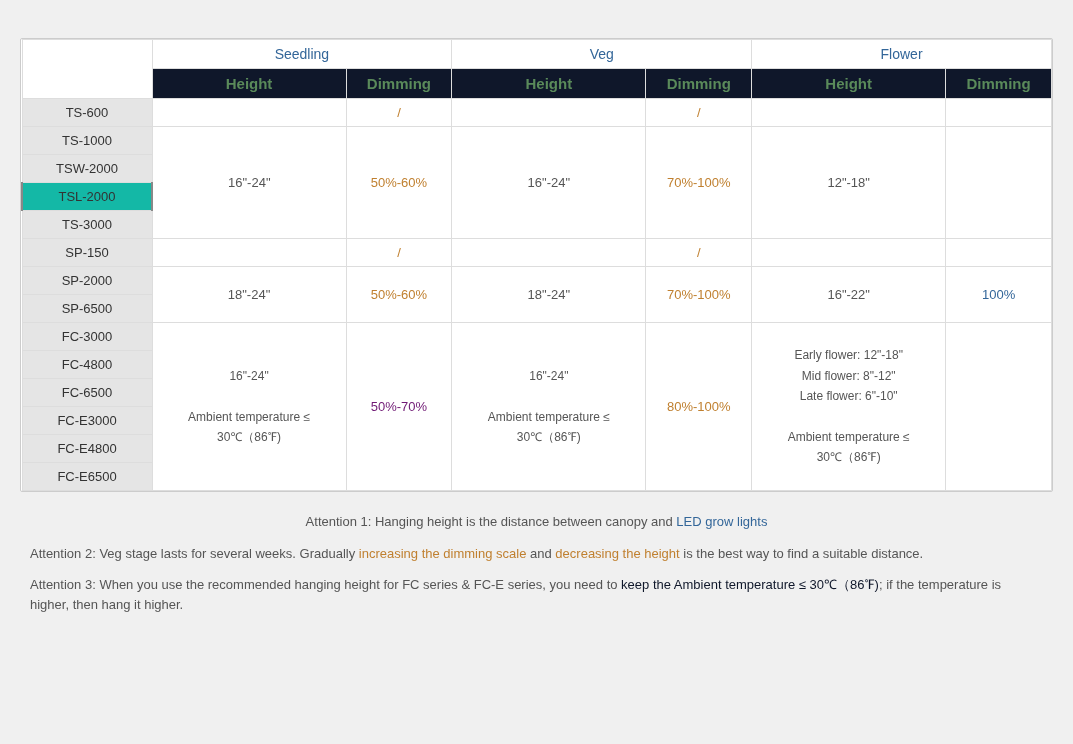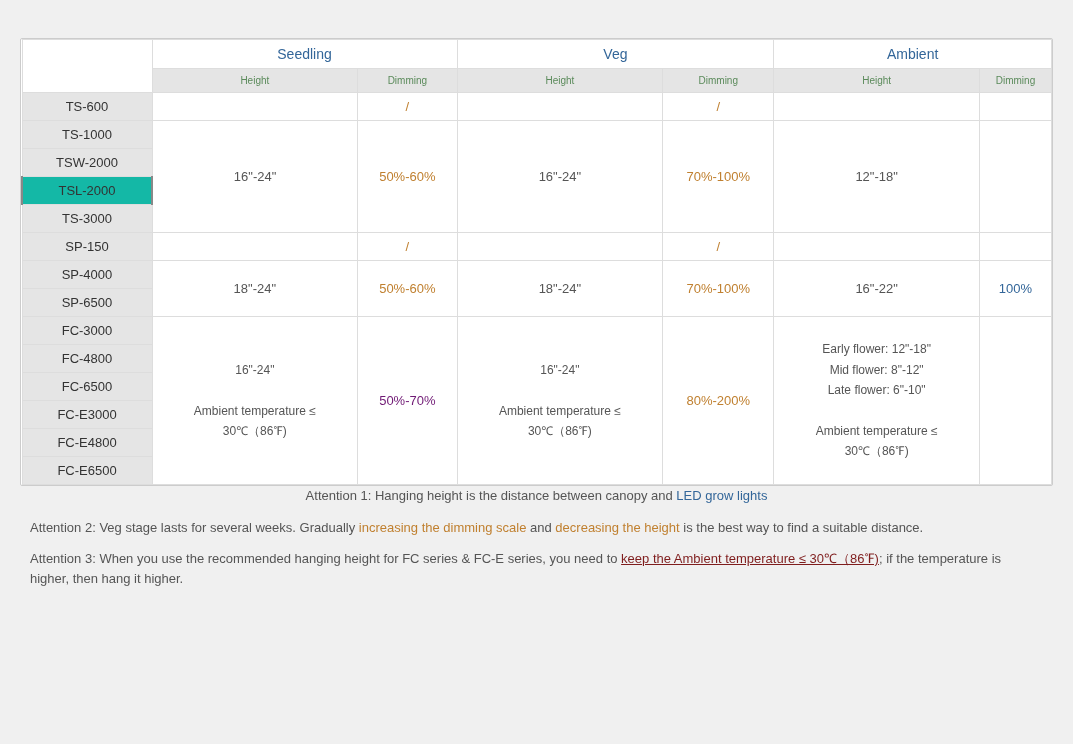--- a/index.html
+++ b/index.html
@@ -34,24 +34,24 @@
       vertical-align: middle;
     }
     .header-top th {
       background: #fff;
       font-weight: normal;
       color: #336699;
       font-size: 14px;
       border-bottom: none;
     }
     .header-sub th {
-      background: #e5e5e5;
-      font-weight: normal;
+      background: #0f172a;
+      font-weight: bold;
       color: #5a8a5a;
-      font-size: 10px;
+      font-size: 15px;
     }
     .model-col {
       background: #e5e5e5;
       color: #333;
       font-weight: normal;
       width: 130px;
     }
     .model-header {
       background: #f5f5f5;
       color: #333;
@@ -64,20 +64,21 @@
     }
     td.height-cell {
       color: #555;
       font-size: 13px;
     }
     td.flower-dimming {
       color: #336699;
       font-size: 13px;
     }
     .attention-section {
+      margin-top: 20px;
       padding: 0 10px;
     }
     .attention-line {
       margin-bottom: 12px;
       line-height: 1.5;
       font-size: 13px;
       text-align: center;
     }
     .attention-line.left-align {
       text-align: left;
@@ -93,21 +94,21 @@
 
 <div class="page-title"></div>
 
 <div class="table-wrapper">
   <table>
     <thead>
       <tr class="header-top">
         <th class="model-header" rowspan="2"></th>
         <th colspan="2">Seedling</th>
         <th colspan="2">Veg</th>
-        <th colspan="2">Ambient</th>
+        <th colspan="2">Flower</th>
       </tr>
       <tr class="header-sub">
         <th>Height</th>
         <th>Dimming</th>
         <th>Height</th>
         <th>Dimming</th>
         <th>Height</th>
         <th>Dimming</th>
       </tr>
     </thead>
@@ -142,37 +143,37 @@
         <tr>
           <td class="model-col">SP-150</td>
           <td class="height-cell" style="color: rgb(85, 85, 85);"></td>
           <td class="dimming-cell" style="color: rgb(192, 128, 48);">/</td>
           <td class="height-cell" style="color: rgb(85, 85, 85);"></td>
           <td class="dimming-cell" style="color: rgb(192, 128, 48);">/</td>
           <td class="height-cell" style="color: rgb(85, 85, 85);"></td>
           <td class="flower-dimming" style="color: rgb(51, 102, 153);"></td>
         </tr>
         <tr>
-          <td class="model-col">SP-4000</td>
+          <td class="model-col">SP-2000</td>
           <td rowspan="2" class="height-cell" style="color: rgb(85, 85, 85);">18"-24"</td>
           <td rowspan="2" class="dimming-cell" style="color: rgb(192, 128, 48);">50%-60%</td>
           <td rowspan="2" class="height-cell" style="color: rgb(85, 85, 85);">18"-24"</td>
           <td rowspan="2" class="dimming-cell" style="color: rgb(192, 128, 48);">70%-100%</td>
           <td rowspan="2" class="height-cell" style="color: rgb(85, 85, 85);">16"-22"</td>
           <td rowspan="2" class="flower-dimming" style="color: rgb(51, 102, 153);">100%</td>
         </tr>
         <tr>
           <td class="model-col">SP-6500</td>
         </tr>
         <tr>
           <td class="model-col">FC-3000</td>
           <td rowspan="6" style="color: rgb(85, 85, 85); font-size: 12px; line-height: 1.7;">16"-24"<br><br>Ambient temperature ≤<br>30℃（86℉)</td>
           <td rowspan="6" class="dimming-cell" style="color: #701a75;">50%-70%</td>
           <td rowspan="6" style="color: rgb(85, 85, 85); font-size: 12px; line-height: 1.7;">16"-24"<br><br>Ambient temperature ≤<br>30℃（86℉)</td>
-          <td rowspan="6" class="dimming-cell" style="color: rgb(192, 128, 48);">80%-200%</td>
+          <td rowspan="6" class="dimming-cell" style="color: rgb(192, 128, 48);">80%-100%</td>
           <td rowspan="6" style="color: rgb(85, 85, 85); font-size: 12px; line-height: 1.7;">Early flower: 12"-18"<br>Mid flower: 8"-12"<br>Late flower: 6"-10"<br><br>Ambient temperature ≤<br>30℃（86℉)</td>
           <td rowspan="6" class="flower-dimming" style="color: rgb(51, 102, 153);"></td>
         </tr>
         <tr>
           <td class="model-col">FC-4800</td>
         </tr>
         <tr>
           <td class="model-col">FC-6500</td>
         </tr>
         <tr>
@@ -189,15 +190,15 @@
 </div>
 
 <div class="attention-section">
   <div class="attention-line">
     <span style="color:#555;">Attention 1: Hanging height is the distance between canopy and </span><span style="color:#336699;">LED grow lights</span>
   </div>
   <div class="attention-line left-align">
     <span style="color:#555;">Attention 2: Veg stage lasts for several weeks. Gradually </span><span style="color:#c08030;">increasing the dimming scale</span><span style="color:#555;"> and </span><span style="color:#c08030;">decreasing the height</span><span style="color:#555;"> is the best way to find a suitable distance.</span>
   </div>
   <div class="attention-line left-align">
-    <span style="color:#555;">Attention 3: When you use the recommended hanging height for FC series &amp; FC-E series, you need to </span><span style="color:#7f1d1d;text-decoration:underline;">keep the Ambient temperature ≤ 30℃（86℉)</span><span style="color:#555;">; if the temperature is higher, then hang it higher.</span>
+    <span style="color:#555;">Attention 3: When you use the recommended hanging height for FC series &amp; FC-E series, you need to </span><span style="color:#0f172a;">keep the Ambient temperature ≤ 30℃（86℉)</span><span style="color:#555;">; if the temperature is higher, then hang it higher.</span>
   </div>
 </div>
 
 </body></html>

